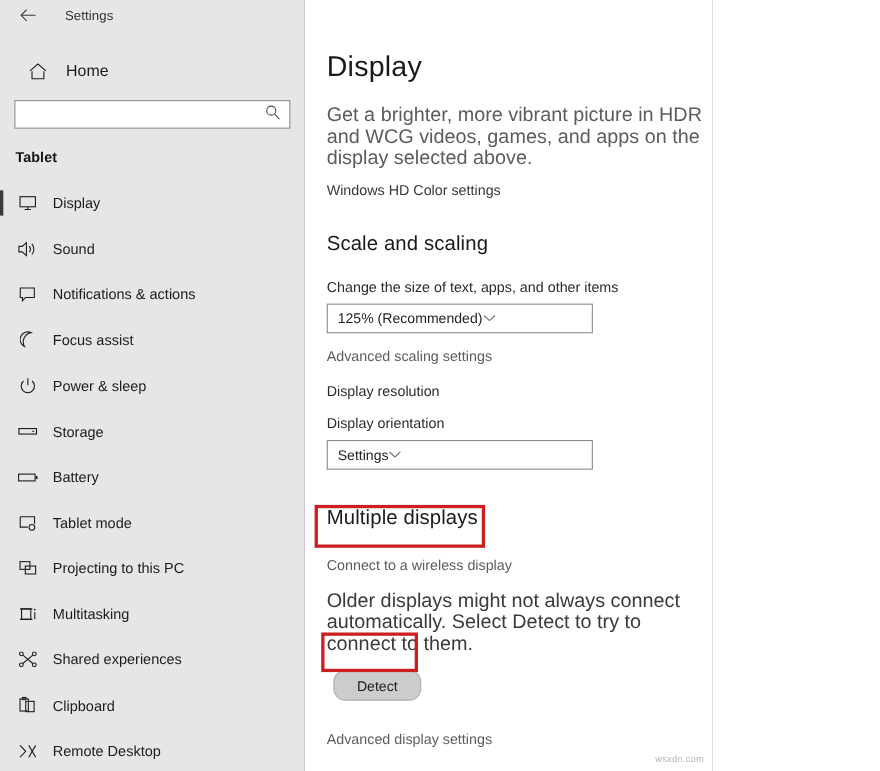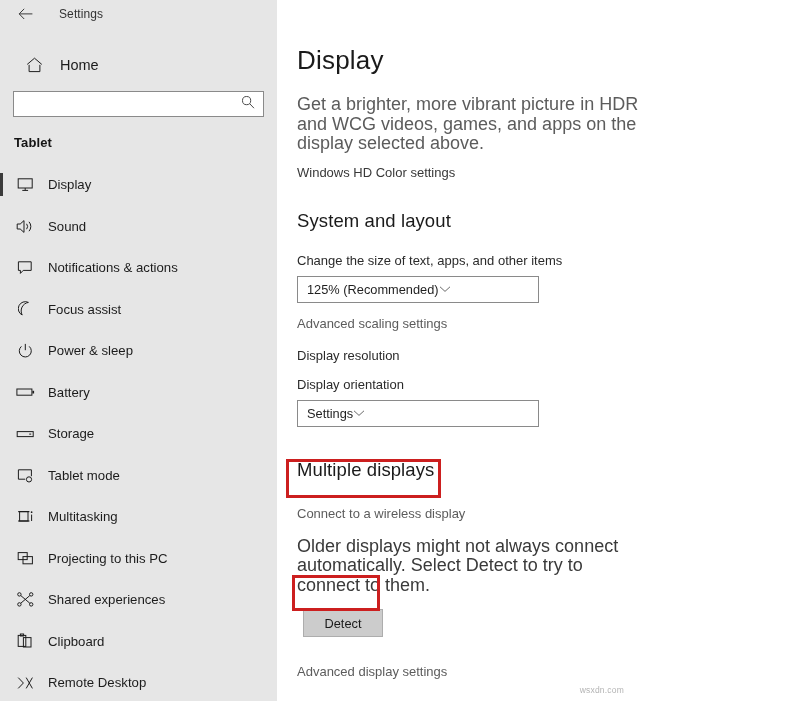--- a/index.html
+++ b/index.html
@@ -249,21 +249,21 @@
   }
   #annot-detect {
     left: 292px;
     top: 575px;
     width: 88px;
     height: 36px;
   }
 
   .watermark {
     position: absolute;
-    right: 24px;
+    right: 8px;
     bottom: 6px;
     font-size: 8.5px;
     color: #b4b4b4;
     letter-spacing: .2px;
   }
 </style>
 </head>
 <body>
 
 <div id="app">
@@ -349,69 +349,69 @@
             <path d="M3.4 3.4 A6 6 0 1 0 11.2 3.4" fill="none" stroke="currentColor" stroke-width="1"></path>
             <line x1="7.3" y1="0.9" x2="7.3" y2="7.2" stroke="currentColor" stroke-width="1"></line>
           </svg>
         </span>
         <span class="nav-label">Power &amp; sleep</span>
       </div>
 
       <div class="nav-item">
         <span class="nav-icon">
           <svg width="19" height="12" viewBox="0 0 19 12">
+            <rect x="1.2" y="3.6" width="16" height="5" fill="none" stroke="currentColor" stroke-width="1"></rect>
+            <line x1="13.2" y1="6.1" x2="15.2" y2="6.1" stroke="currentColor" stroke-width="1"></line>
+          </svg>
+        </span>
+        <span class="nav-label">Storage</span>
+      </div>
+
+      <div class="nav-item">
+        <span class="nav-icon">
+          <svg width="19" height="12" viewBox="0 0 19 12">
             <rect x="0.9" y="3" width="15" height="6.2" fill="none" stroke="currentColor" stroke-width="1"></rect>
             <rect x="16.4" y="4.8" width="1.7" height="2.7" fill="currentColor"></rect>
           </svg>
         </span>
         <span class="nav-label">Battery</span>
-      </div>
-
-      <div class="nav-item">
-        <span class="nav-icon">
-          <svg width="19" height="12" viewBox="0 0 19 12">
-            <rect x="1.2" y="3.6" width="16" height="5" fill="none" stroke="currentColor" stroke-width="1"></rect>
-            <line x1="13.2" y1="6.1" x2="15.2" y2="6.1" stroke="currentColor" stroke-width="1"></line>
-          </svg>
-        </span>
-        <span class="nav-label">Storage</span>
       </div>
 
       <div class="nav-item">
         <span class="nav-icon">
           <svg width="17" height="15" viewBox="0 0 17 15">
             <path d="M1.4 1.8 L14.4 1.8 L14.4 8.2" fill="none" stroke="currentColor" stroke-width="1"></path>
             <path d="M1.4 1.8 L1.4 11.2 L8.2 11.2" fill="none" stroke="currentColor" stroke-width="1"></path>
             <circle cx="12" cy="11.4" r="2.6" fill="none" stroke="currentColor" stroke-width="1"></circle>
           </svg>
         </span>
         <span class="nav-label">Tablet mode</span>
+      </div>
+
+      <div class="nav-item">
+        <span class="nav-icon">
+          <svg width="17" height="15" viewBox="0 0 17 15">
+            <rect x="1.2" y="1.6" width="9" height="7" fill="none" stroke="currentColor" stroke-width="1"></rect>
+            <rect x="6" y="5.6" width="9.4" height="7.2" fill="none" stroke="currentColor" stroke-width="1"></rect>
+          </svg>
+        </span>
+        <span class="nav-label">Projecting to this PC</span>
       </div>
 
       <div class="nav-item">
         <span class="nav-icon">
           <svg width="17" height="15" viewBox="0 0 17 15">
             <rect x="2.6" y="2.6" width="8.4" height="9.4" fill="none" stroke="currentColor" stroke-width="1"></rect>
             <line x1="1.2" y1="2.6" x2="12.4" y2="2.6" stroke="currentColor" stroke-width="1.2"></line>
             <line x1="1.2" y1="12" x2="12.4" y2="12" stroke="currentColor" stroke-width="1.2"></line>
             <line x1="14.6" y1="5.6" x2="14.6" y2="12" stroke="currentColor" stroke-width="1"></line>
             <circle cx="14.6" cy="3.2" r="0.85" fill="currentColor"></circle>
           </svg>
         </span>
         <span class="nav-label">Multitasking</span>
-      </div>
-
-      <div class="nav-item">
-        <span class="nav-icon">
-          <svg width="17" height="15" viewBox="0 0 17 15">
-            <rect x="1.2" y="1.6" width="9" height="7" fill="none" stroke="currentColor" stroke-width="1"></rect>
-            <rect x="6" y="5.6" width="9.4" height="7.2" fill="none" stroke="currentColor" stroke-width="1"></rect>
-          </svg>
-        </span>
-        <span class="nav-label">Projecting to this PC</span>
       </div>
 
       <div class="nav-item">
         <span class="nav-icon">
           <svg width="17" height="15" viewBox="0 0 17 15">
             <circle cx="2.4" cy="2.4" r="1.7" fill="none" stroke="currentColor" stroke-width="1"></circle>
             <circle cx="14.2" cy="2.4" r="1.7" fill="none" stroke="currentColor" stroke-width="1"></circle>
             <circle cx="2.4" cy="12.4" r="1.7" fill="none" stroke="currentColor" stroke-width="1"></circle>
             <circle cx="14.2" cy="12.4" r="1.7" fill="none" stroke="currentColor" stroke-width="1"></circle>
             <line x1="3.8" y1="3.6" x2="12.8" y2="11.2" stroke="currentColor" stroke-width="1"></line>
@@ -448,21 +448,21 @@
 
   <div class="content">
 
     <h1 class="page-title">Display</h1>
 
     <div class="desc-block" style="margin-top:19px;">
       <p class="body-text">Get a brighter, more vibrant picture in HDR and WCG videos, games, and apps on the display selected above.</p>
       <p class="link" style="margin-top:11px;">Windows HD Color settings</p>
     </div>
 
-    <h2 class="group-heading" style="margin-top:30px;">System and layout</h2>
+    <h2 class="group-heading" style="margin-top:30px;">Scale and scaling</h2>
 
     <p class="field-label" style="margin-top:21px;">Change the size of text, apps, and other items</p>
 
     <div class="combo" style="margin-top:8px;">
       <span class="combo-value">125% (Recommended)</span>
       <span class="chev">
         <svg width="12" height="8" viewBox="0 0 12 8">
           <path d="M1 1.8 L6 6.4 L11 1.8" fill="none" stroke="currentColor" stroke-width="1"></path>
         </svg>
       </span>
@@ -483,21 +483,21 @@
         </svg>
       </span>
     </div>
 
     <h2 class="group-heading" style="margin-top:32px;">Multiple displays</h2>
 
     <p class="link-muted" style="margin-top:25px;">Connect to a wireless display</p>
 
     <p class="body-text" style="margin-top:16px;max-width:400px;color:#3a3a3a;">Older displays might not always connect automatically. Select Detect to try to connect to them.</p>
 
-    <button class="btn" style="margin-top:14px;margin-left:6px;">Detect</button>
+    <button class="btn" style="margin-top:14px;margin-left:6px;border-radius:11px;">Detect</button>
 
     <p class="link-muted" style="margin-top:27px;">Advanced display settings</p>
 
     <p class="link-muted" style="margin-top:21px;">Graphics settings</p>
 
   </div>
 
   <div class="annot" id="annot-multiple-displays" style="border-color: rgb(204, 31, 31);"></div>
   <div class="annot" id="annot-detect" style="border-color: rgb(204, 31, 31);"></div>
 

